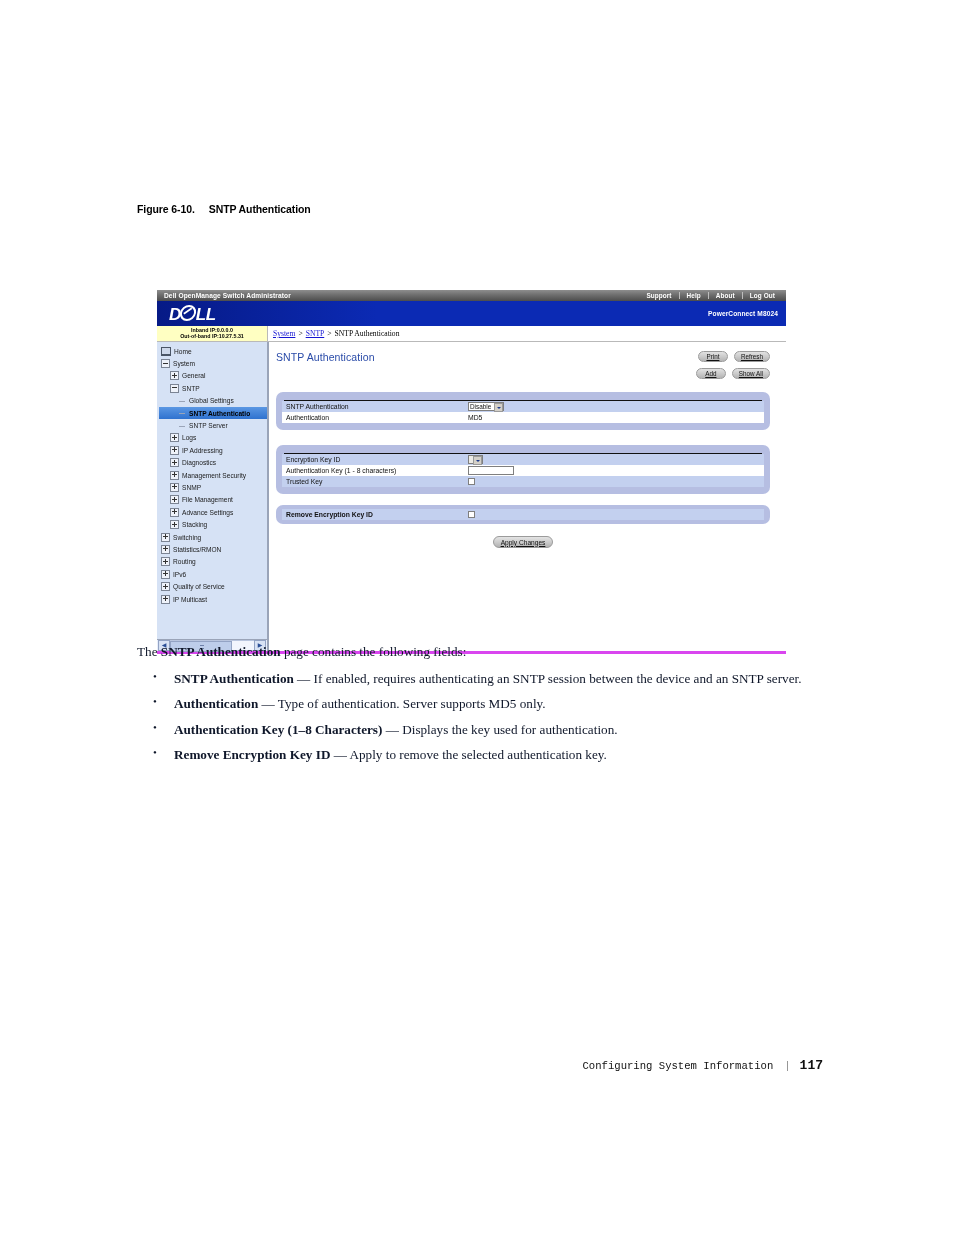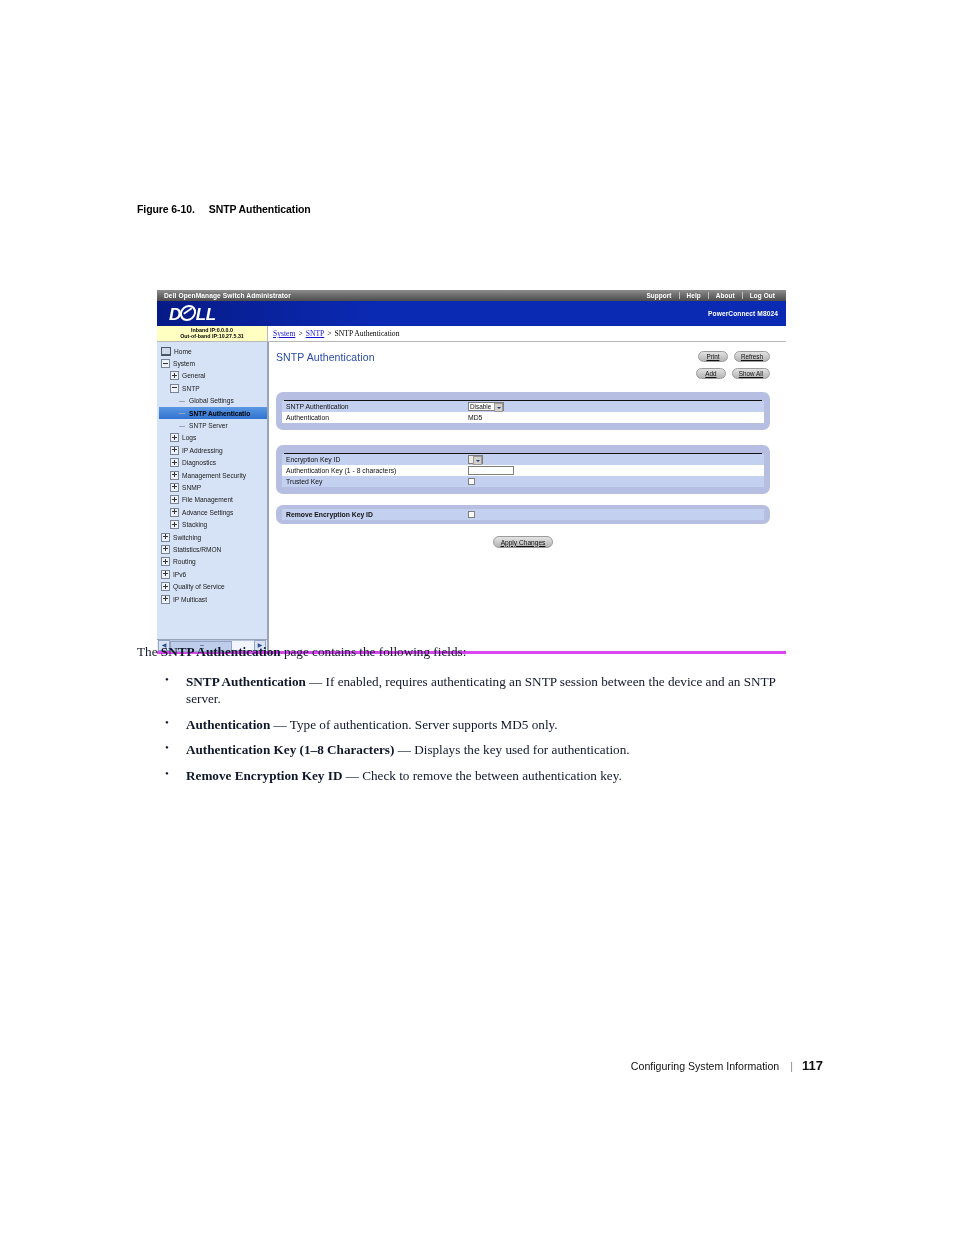--- a/index.html
+++ b/index.html
@@ -428,21 +428,21 @@
     position: absolute;
     left: 137px;
     top: 643px;
     width: 678px;
     font-family: "Liberation Serif", serif;
     font-size: 13.2px;
     line-height: 1.33;
     color: #0f172a;
   }
   .prose .lead { margin-bottom: 9px; }
-  .blist { list-style: none; margin: 12px; padding: 0; }
+  .blist { list-style: none; margin: 0; padding: 0; }
   .blist li {
     position: relative;
     padding-left: 37px;
     margin-bottom: 8px;
   }
   .blist li::before {
     content: "\2022";
     position: absolute;
     left: 16px;
     top: -1px;
@@ -450,21 +450,21 @@
   }
   b { font-weight: bold; }
 
   
   .footer {
     position: absolute;
     left: 0;
     top: 1058px;
     width: 823px;
     text-align: right;
-    font-family: Liberation Sans, sans-serif;
+    font-family: Liberation Mono, monospace;
     font-size: 10.6px;
     color: #111;
     white-space: nowrap;
   }
   .footer .fbar {
     display: inline-block;
     color: #888;
     margin: 0 9px 0 11px;
   }
   .footer .pgnum {
@@ -708,19 +708,19 @@
     </div>
   </div>
 </div>
 
 <div class="prose">
   <div class="lead"><span>The </span><b>SNTP Authentication</b><span> page contains the following fields:</span></div>
   <ul class="blist" id="bullet-list">
       <li><b>SNTP Authentication</b><span> — </span><span>If enabled, requires authenticating an SNTP session between the device and an SNTP server.</span></li>
       <li><b>Authentication</b><span> — </span><span>Type of authentication. Server supports MD5 only.</span></li>
       <li><b>Authentication Key (1–8 Characters)</b><span> — </span><span>Displays the key used for authentication.</span></li>
-      <li><b>Remove Encryption Key ID</b><span> — </span><span>Check to remove the between authentication key.</span></li>
+      <li><b>Remove Encryption Key ID</b><span> — </span><span>Apply to remove the selected authentication key.</span></li>
     </ul>
 </div>
 
 <div class="footer">
   <span>Configuring System Information</span><span class="fbar">|</span><span class="pgnum">117</span>
 </div>
 
 </body></html>

